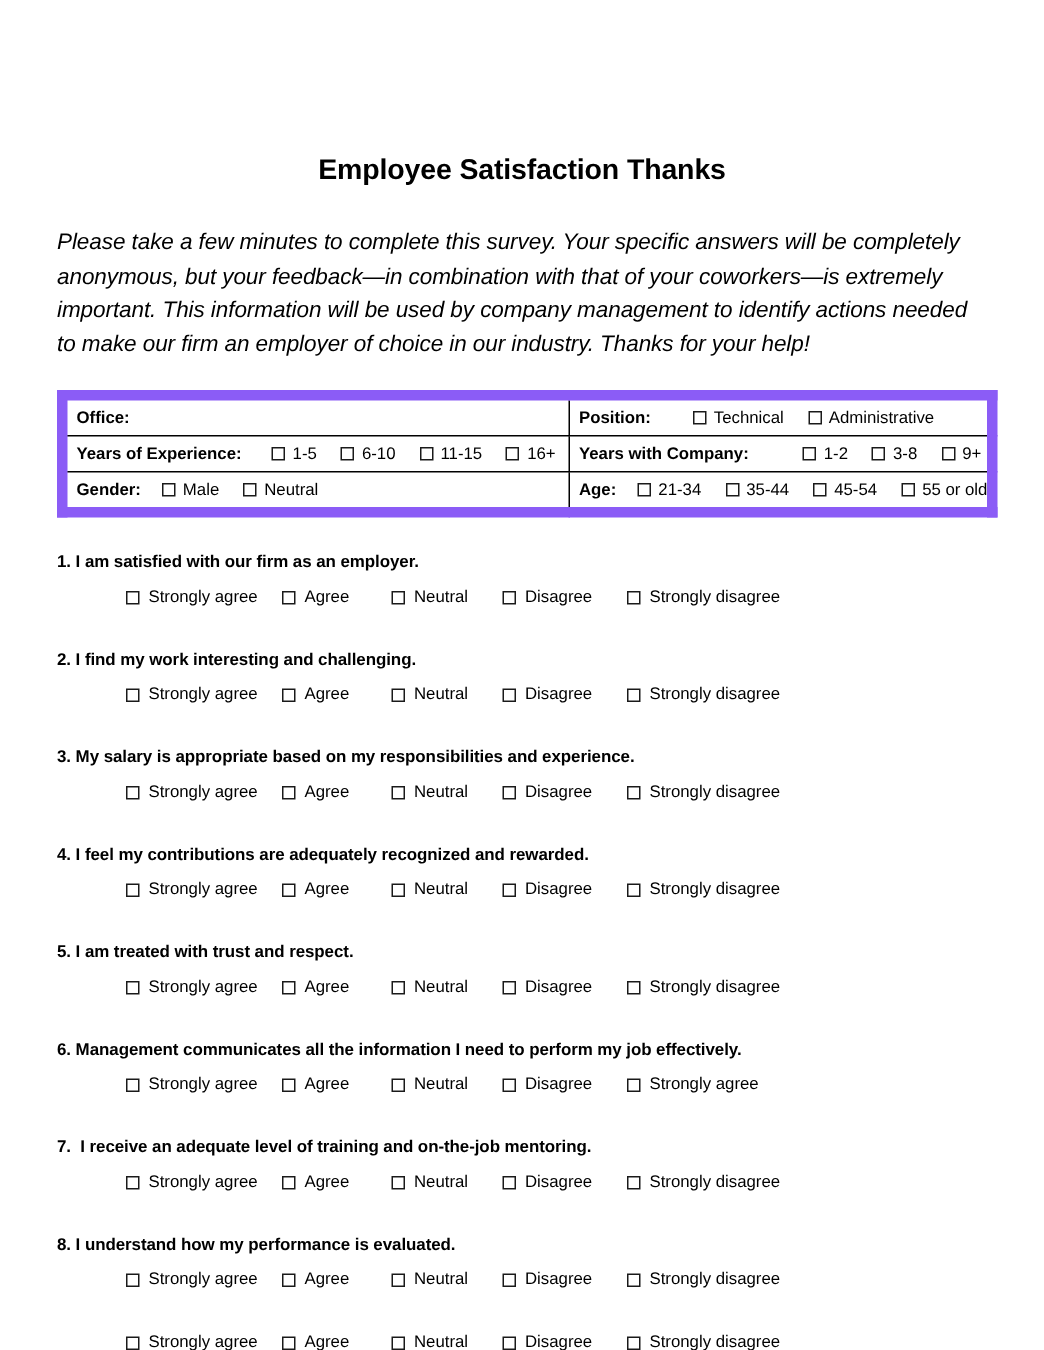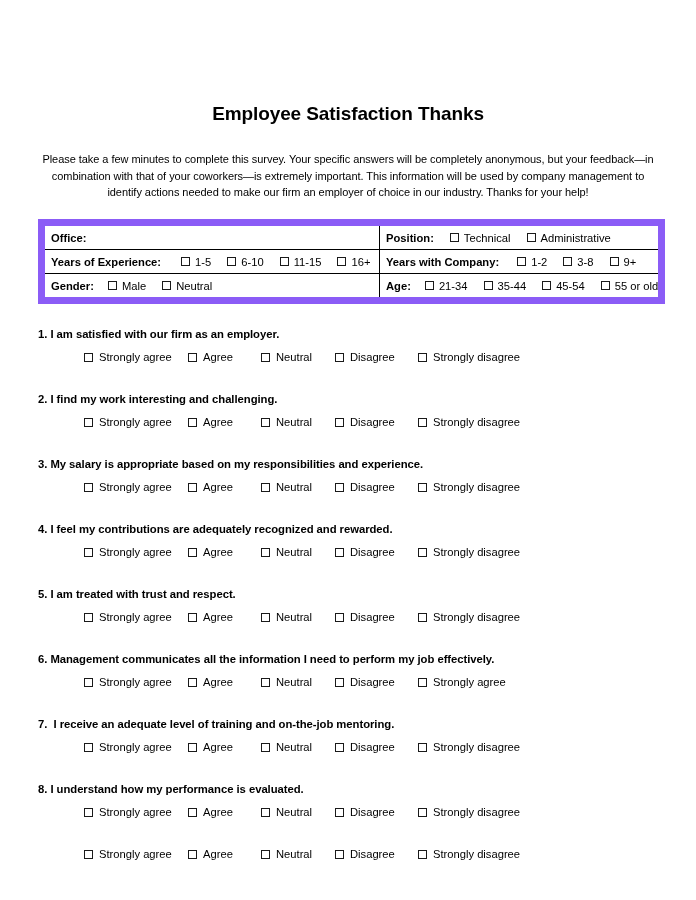--- a/index.html
+++ b/index.html
@@ -31,23 +31,24 @@
     letter-spacing: -0.1px;
     margin: 0;
     padding-top: 104px;
     line-height: 1.1;
   }
 
   
   .intro {
     margin: 0;
     padding-top: 26px;
-    font-size: 11px;
+    font-size: 15px;
+    font-style: italic;
     line-height: 1.52;
-    text-align: center;
+    text-align: left;
     letter-spacing: -0.05px;
   }
 
   
   .demo-table {
     margin-top: 18px;
     border: 7px solid #8b5cf6;
     border-collapse: collapse;
     width: 620px;
     table-layout: fixed;
@@ -148,21 +149,21 @@
       <tr>
         <td>
           <div class="cell-inner">
             <span class="cell-label">Office:</span>
             <span class="office-value"></span>
           </div>
         </td>
         <td>
           <div class="cell-inner">
             <span class="cell-label">Position:</span>
-            <span class="opt" style="margin-left:12px">
+            <span class="opt" style="margin-left:24px">
               <span class="cb"></span>
               <span class="opt-label">Technical</span>
             </span>
             <span class="opt" style="margin-left:16px">
               <span class="cb"></span>
               <span class="opt-label">Administrative</span>
             </span>
           </div>
         </td>
       </tr>
@@ -185,21 +186,21 @@
             </span>
             <span class="opt" style="margin-left:16px">
               <span class="cb"></span>
               <span class="opt-label">16+</span>
             </span>
           </div>
         </td>
         <td>
           <div class="cell-inner">
             <span class="cell-label">Years with Company:</span>
-            <span class="opt" style="margin-left:14px">
+            <span class="opt" style="margin-left:32px">
               <span class="cb"></span>
               <span class="opt-label">1-2</span>
             </span>
             <span class="opt" style="margin-left:16px">
               <span class="cb"></span>
               <span class="opt-label">3-8</span>
             </span>
             <span class="opt" style="margin-left:16px">
               <span class="cb"></span>
               <span class="opt-label">9+</span>

